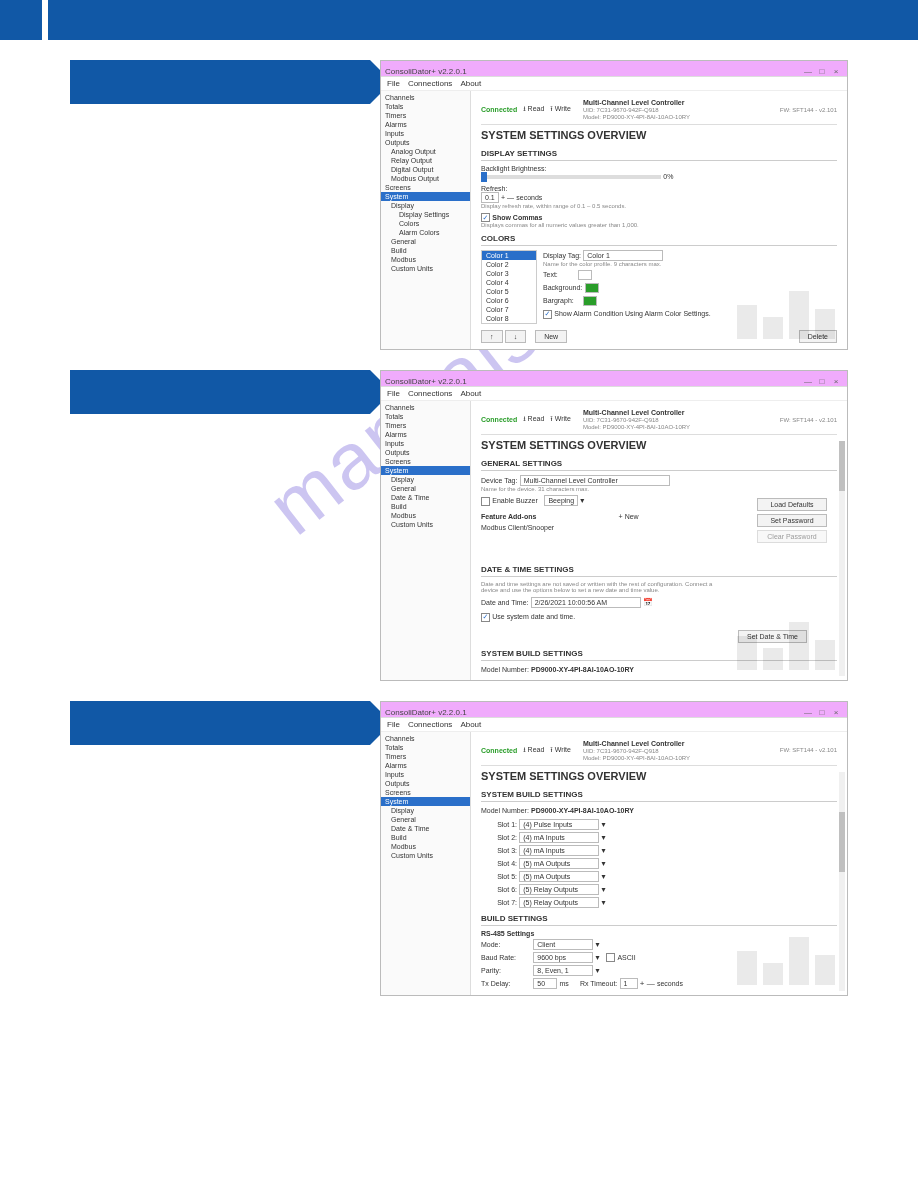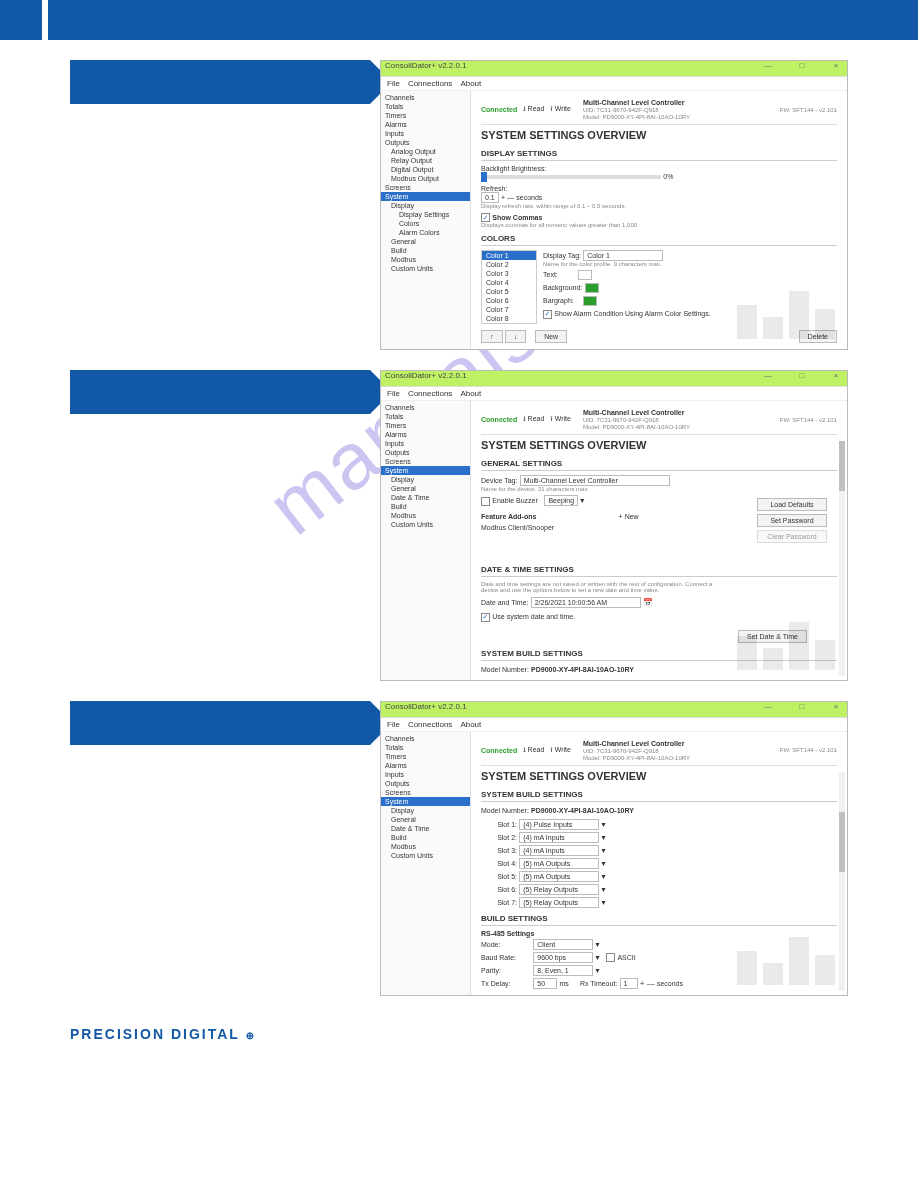--- a/index.html
+++ b/index.html
@@ -4,21 +4,21 @@
 <style>
   * { box-sizing: border-box; margin: 0; padding: 0; font-family: Arial, sans-serif; }
   body { background: #fff; width: 918px; }
   .top-band { height: 40px; background: #1158a6; margin-bottom: 20px; position: relative; }
   .top-band::after { content: ""; position: absolute; left: 42px; top: 0; width: 6px; height: 40px; background: #fff; }
   .page { padding: 0 70px 30px 70px; }
   .row { display: flex; margin-bottom: 20px; align-items: flex-start; }
   .arrow { width: 300px; height: 44px; background: #1158a6; position: relative; flex-shrink: 0; margin-right: 10px; }
   .arrow::after { content: ""; position: absolute; right: -22px; top: 0; border-left: 22px solid #1158a6; border-top: 22px solid transparent; border-bottom: 22px solid transparent; }
   .win { flex: 1; border: 1px solid #bbb; background: #fff; font-size: 8px; color: #333; position: relative; }
-  .titlebar { display: flex; align-items: flex-start; height: 16px; border-bottom: 1px solid #ddd; background: #bef264; padding: 0 4px; gap: 20px; }
+  .titlebar { display: flex; align-items: flex-end; height: 16px; border-bottom: 1px solid #ddd; background: #f0abfc; padding: 0 4px; }
   .tb-title { flex: 1; font-size: 8px; color: #444; }
   .win-btn { width: 14px; text-align: center; color: #666; font-size: 8px; }
   .menubar { display: flex; gap: 8px; padding: 2px 6px; font-size: 8px; border-bottom: 1px solid #eee; }
   .body { display: flex; }
   .tree { width: 90px; background: #fafafa; border-right: 1px solid #ddd; font-size: 7px; padding: 2px 0; }
   .tree .item { padding: 1px 4px; white-space: nowrap; }
   .tree .item.i1 { padding-left: 10px; }
   .tree .item.i2 { padding-left: 18px; }
   .tree .sel { background: #2a6fc9; color: #fff; }
   .pane { flex: 1; padding: 6px 10px; position: relative; }
@@ -310,14 +310,13 @@
               <span style="height:34px"></span>
               <span style="height:22px"></span>
               <span style="height:48px"></span>
               <span style="height:30px"></span>
             </div>
       </div>
     </div>
   </div>
 </div>
 
-<div class="footer-brand"><span>PRECISION DIGITAL</span> <span style="font-size:10px">⊕</span></div>
 </div>
 
 </body></html>

